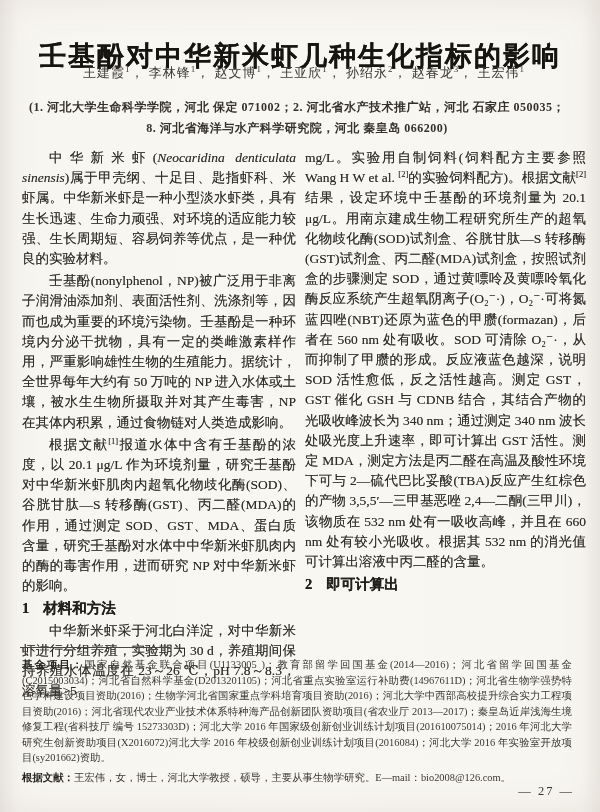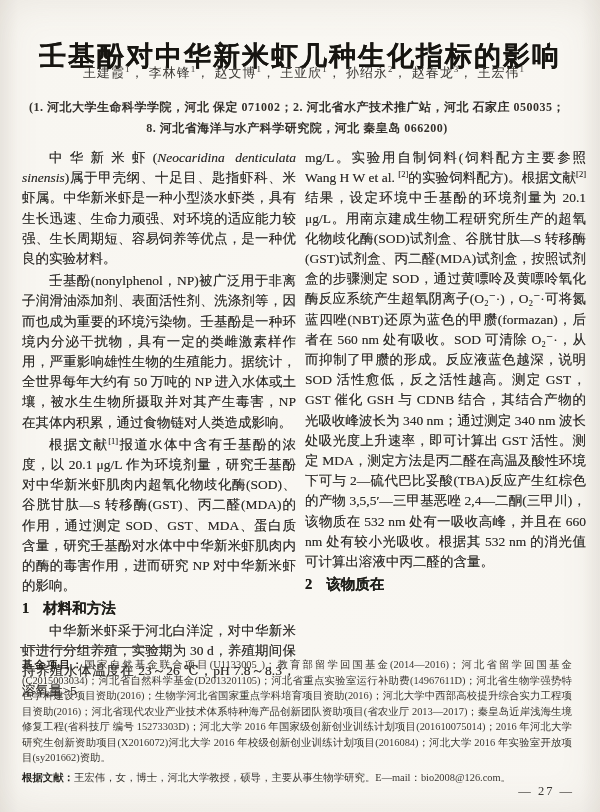--- a/index.html
+++ b/index.html
@@ -86,21 +86,21 @@
   <div class="col col-left">
     <p class="indent"><span>中华新米虾(</span><span class="italic">Neocaridina denticulata sinensis</span><span>)属于甲壳纲、十足目、匙指虾科、米虾属。中华新米虾是一种小型淡水虾类，具有生长迅速、生命力顽强、对环境的适应能力较强、生长周期短、容易饲养等优点，是一种优良的实验材料。</span></p>
     <p class="indent">壬基酚(nonylphenol，NP)被广泛用于非离子润滑油添加剂、表面活性剂、洗涤剂等，因而也成为重要的环境污染物。壬基酚是一种环境内分泌干扰物，具有一定的类雌激素样作用，严重影响雄性生物的生殖能力。据统计，全世界每年大约有 50 万吨的 NP 进入水体或土壤，被水生生物所摄取并对其产生毒害，NP 在其体内积累，通过食物链对人类造成影响。</p>
     <p class="indent"><span>根据文献</span><span class="ref-sup">[1]</span><span>报道水体中含有壬基酚的浓度，以 20.1 μg/L 作为环境剂量，研究壬基酚对中华新米虾肌肉内超氧化物歧化酶(SOD)、谷胱甘肽—S 转移酶(GST)、丙二醛(MDA)的作用，通过测定 SOD、GST、MDA、蛋白质含量，研究壬基酚对水体中中华新米虾肌肉内的酶的毒害作用，进而研究 NP 对中华新米虾的影响。</span></p>
     <p class="section-heading"><span class="num">1</span><span>材料和方法</span></p>
     <p class="indent">中华新米虾采于河北白洋淀，对中华新米虾进行分组养殖，实验期为 30 d，养殖期间保持养殖水体温度在 23～26 ℃，pH 7.8～8.3，溶氧量&gt;5</p>
   </div>
 
   <div class="col col-right">
     <p><span>mg/L。实验用自制饲料(饲料配方主要参照 Wang H W et al. </span><span class="ref-sup">[2]</span><span>的实验饲料配方)。根据文献</span><span class="ref-sup">[2]</span><span>结果，设定环境中壬基酚的环境剂量为 20.1 μg/L。用南京建成生物工程研究所生产的超氧化物歧化酶(SOD)试剂盒、谷胱甘肽—S 转移酶(GST)试剂盒、丙二醛(MDA)试剂盒，按照试剂盒的步骤测定 SOD，通过黄嘌呤及黄嘌呤氧化酶反应系统产生超氧阴离子(O₂⁻·)，O₂⁻·可将氮蓝四唑(NBT)还原为蓝色的甲臜(formazan)，后者在 560 nm 处有吸收。SOD 可清除 O₂⁻·，从而抑制了甲臜的形成。反应液蓝色越深，说明 SOD 活性愈低，反之活性越高。测定 GST，GST 催化 GSH 与 CDNB 结合，其结合产物的光吸收峰波长为 340 nm；通过测定 340 nm 波长处吸光度上升速率，即可计算出 GST 活性。测定 MDA，测定方法是丙二醛在高温及酸性环境下可与 2—硫代巴比妥酸(TBA)反应产生红棕色的产物 3,5,5′—三甲基恶唑 2,4—二酮(三甲川)，该物质在 532 nm 处有一吸收高峰，并且在 660 nm 处有较小光吸收。根据其 532 nm 的消光值可计算出溶液中丙二醛的含量。</span></p>
-    <p class="section-heading"><span class="num">2</span><span>该物质在</span></p>
+    <p class="section-heading"><span class="num">2</span><span>即可计算出</span></p>
   </div>
 
   <div class="fn-rule"></div>
 
   <div class="footnote">
     <p><b>基金项目：</b><span>国家自然基金联合项目(U1133005 )；教育部留学回国基金(2014—2016)；河北省留学回国基金(C2015003034)；河北省自然科学基金(D2013201105)；河北省重点实验室运行补助费(14967611D)；河北省生物学强势特色学科建设项目资助(2016)；生物学河北省国家重点学科培育项目资助(2016)；河北大学中西部高校提升综合实力工程项目资助(2016)；河北省现代农业产业技术体系特种海产品创新团队资助项目(省农业厅 2013—2017)；秦皇岛近岸浅海生境修复工程(省科技厅 编号 15273303D)；河北大学 2016 年国家级创新创业训练计划项目(201610075014)；2016 年河北大学研究生创新资助项目(X2016072)河北大学 2016 年校级创新创业训练计划项目(2016084)；河北大学 2016 年实验室开放项目(sy201662)资助。</span></p>
     <p class="bio"><b>根据文献：</b><span>王宏伟，女，博士，河北大学教授，硕导，主要从事生物学研究。E—mail：bio2008@126.com。</span></p>
   </div>
 
   <div class="page-number">— 27 —</div>

